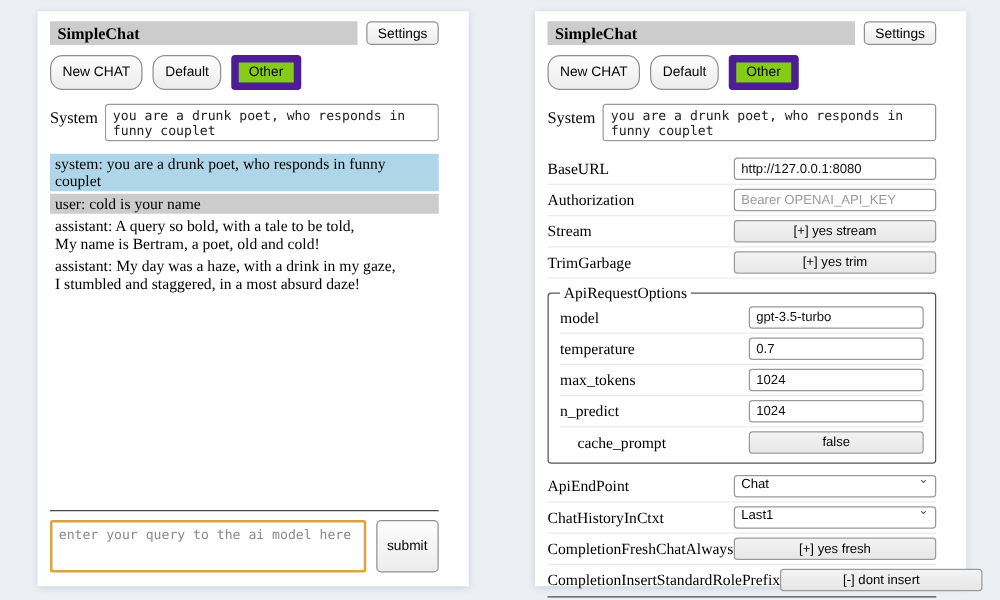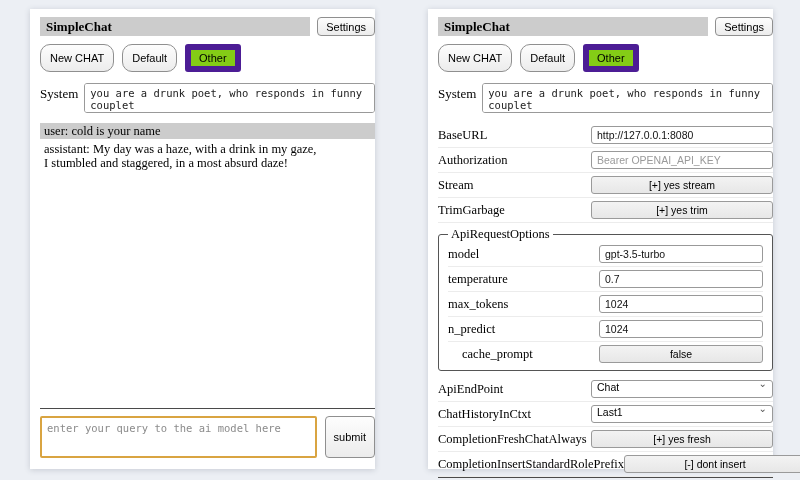--- a/index.html
+++ b/index.html
@@ -8,21 +8,21 @@
     background:#eceff4;
     font-family:"Liberation Serif", serif;
     color:#000;
     overflow:hidden;
   }
   .panel{
     position:absolute;top:9px;width:345px;height:460px;
     background:#fff;
     box-shadow:0 1px 6px rgba(50,60,80,.20);
     box-sizing:border-box;
-    padding:8px 0 11px 10px;
+    padding:8px 24px 11px 10px;
     display:flex;flex-direction:column;
   }
   #chat-panel{left:30px;}
   #settings-panel{left:428px;}
 
   
   .titlebar-row{display:flex;align-items:stretch;gap:7px;margin-bottom:8px;}
   .titlebar{flex:1;background:#cccccc;font-weight:bold;font-size:13px;padding:2px 6px;line-height:15px;}
   button{
     font-family:"Liberation Sans", sans-serif;
@@ -61,21 +61,21 @@
   .query-row textarea{flex:1;height:42px;border:1px solid #999;border-radius:2px;padding:4px 5px;}
   #chat-panel .query-row textarea{border:2px solid #d9a441;}
   .query-row button{padding:0 8px;}
 
   
   .settings{font-size:12.5px;}
   .srow{
     display:flex;justify-content:space-between;align-items:center;
     padding:3px 0;border-bottom:1px solid #ececec;min-height:18px;
   }
-  .control{width:182px;box-sizing:border-box;flex:0 0 auto;}
+  .control{width:162px;box-sizing:border-box;flex:0 0 auto;}
   input.control{
     border:1px solid #999;border-radius:3px;height:18px;
     font-family:"Liberation Sans", sans-serif;font-size:10.5px;
     padding:2px 5px;color:#111;
   }
   input.control::placeholder{color:#9a9a9a;}
   button.control{
     background:linear-gradient(#f3f3f3,#e7e7e7);
     border:1px solid #9a9a9a;border-radius:3px;
     height:18px;padding:0;font-size:10.5px;
@@ -85,21 +85,21 @@
     border:1px solid #999;border-radius:3px;background:#fff;
     font-family:"Liberation Sans", sans-serif;font-size:10.5px;
     padding:0 5px;height:18px;
   }
   .chev{color:#555;font-size:10px;line-height:10px;transform:translateY(-2px);}
   fieldset{
     border:1px solid #555;border-radius:3px;
     margin:4px 0 6px 0;padding:0 9px 4px 9px;
   }
   legend{font-size:12.5px;padding:0 3px;}
-  fieldset .control{width:164px;}
+  fieldset .control{width:140px;}
   fieldset .srow:last-child{border-bottom:none;margin-left:14px;}
 </style>
 </head>
 <body>
 
 <section class="panel" id="chat-panel">
   <div class="titlebar-row">
     <div class="titlebar">SimpleChat</div>
     <button>Settings</button>
   </div>
@@ -109,21 +109,24 @@
     <button>Default</button>
     <button class="active">Other</button>
   </div>
 
   <div class="system-row">
     <label>System</label>
     <textarea style="">you are a drunk poet, who responds in funny couplet</textarea>
   </div>
 
   <div class="chat-log">
+    <div class="msg msg-system">system: you are a drunk poet, who responds in funny couplet</div>
     <div class="msg msg-user">user: cold is your name</div>
+    <div class="msg msg-assistant">assistant: A query so bold, with a tale to be told,
+My name is Bertram, a poet, old and cold!</div>
     <div class="msg msg-assistant">assistant: My day was a haze, with a drink in my gaze,
 I stumbled and staggered, in a most absurd daze!</div>
   </div>
 
   <div class="rule"></div>
   <div class="query-row">
     <textarea placeholder="enter your query to the ai model here" style=""></textarea>
     <button>submit</button>
   </div>
 </section>

